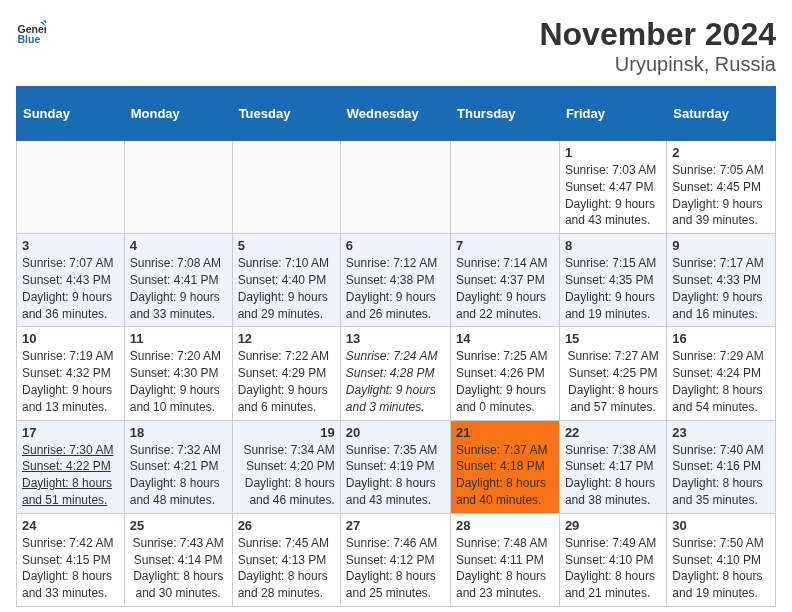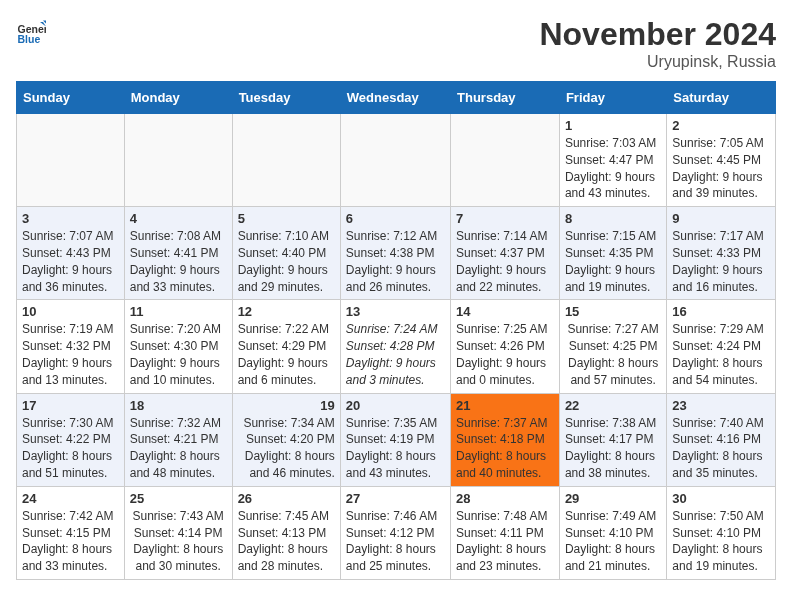--- a/index.html
+++ b/index.html
@@ -32,33 +32,33 @@
     }
     .title-block {
       text-align: right;
     }
     .month-year {
       font-size: 32px;
       font-weight: bold;
       color: #333;
     }
     .location {
-      font-size: 16px;
+      font-size: 20px;
       color: #555;
     }
     .calendar {
       width: 100%;
       border-collapse: collapse;
     }
     .calendar th {
       background: #1a6bb5;
       color: #fff;
       font-size: 13px;
       font-weight: bold;
-      padding: 8px 6px;
+      padding: 19px 6px;
       text-align: left;
       border: 1px solid #1a6bb5;
     }
     .calendar td {
       vertical-align: top;
       border: 1px solid #ccc;
       padding: 4px 5px;
       width: 113px;
       min-height: 80px;
       font-size: 10.5px;
@@ -234,21 +234,21 @@
             <span class="day-number">16</span>
             <div class="day-info" style="white-space: pre-line;">Sunrise: 7:29 AM
 Sunset: 4:24 PM
 Daylight: 8 hours
 and 54 minutes.</div>
           </td>
         </tr>
         <tr style="background: rgb(240, 244, 250);">
           <td style="background: rgb(238, 242, 250);">
             <span class="day-number">17</span>
-            <div class="day-info" style="white-space: pre-line;">Sunrise: 7:30 AM
+            <div class="day-info" style="white-space: pre-line; text-decoration: underline;">Sunrise: 7:30 AM
 Sunset: 4:22 PM
 Daylight: 8 hours
 and 51 minutes.</div>
           </td>
           <td style="background: rgb(238, 242, 250);">
             <span class="day-number">18</span>
             <div class="day-info" style="white-space: pre-line;">Sunrise: 7:32 AM
 Sunset: 4:21 PM
 Daylight: 8 hours
 and 48 minutes.</div>

